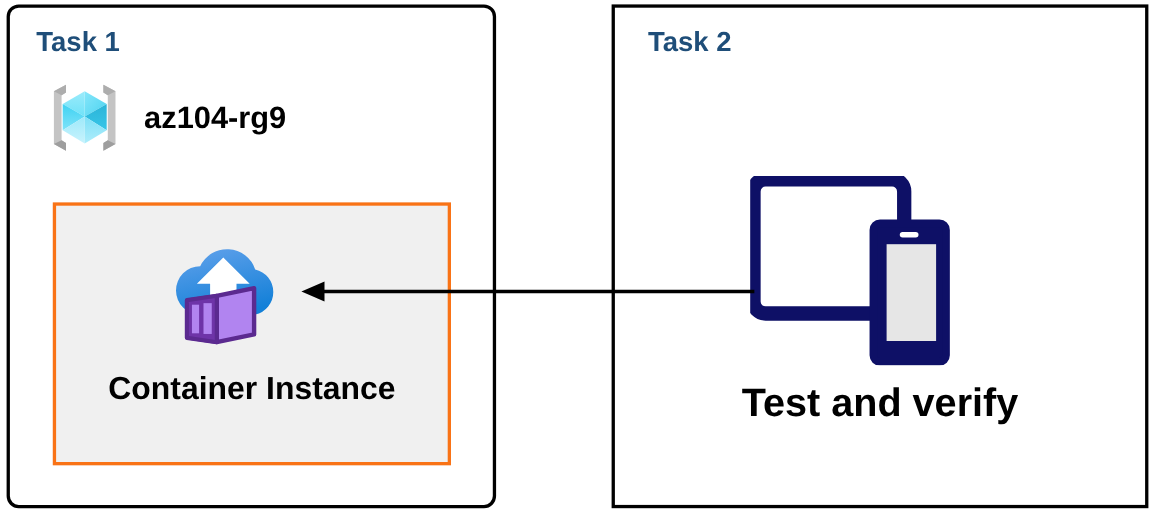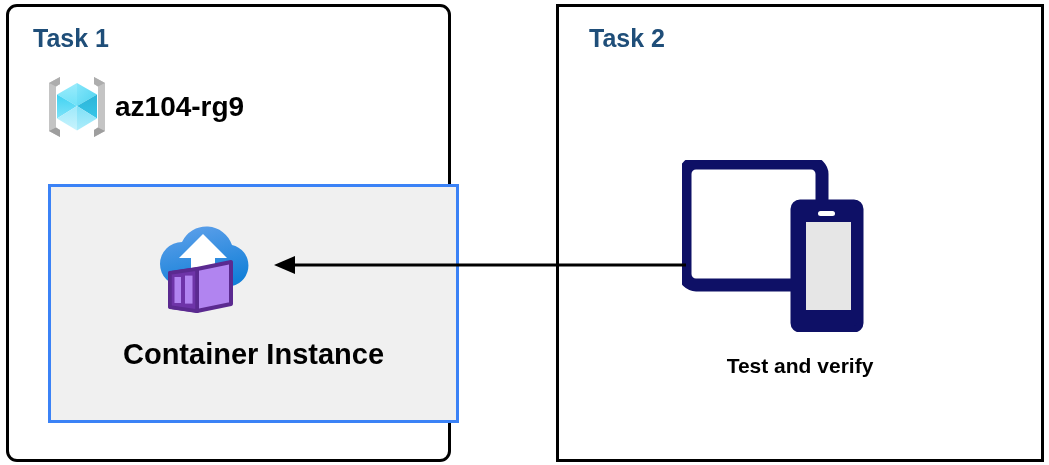--- a/index.html
+++ b/index.html
@@ -16,40 +16,40 @@
   #panel-task2{left:556px;top:4px;width:488px;height:458px;}
 
   .panel-title{
     position:absolute;font-weight:bold;font-size:25px;line-height:28px;
     color:#1F4E79;letter-spacing:0px;white-space:nowrap;
   }
   #title-task1{left:24px;top:17px;}
   #title-task2{left:30px;top:17px;text-align:right;}
 
   
-  #rg-row{position:absolute;left:30px;top:62px;display:flex;align-items:center;}
+  #rg-row{position:absolute;left:30px;top:62px;display:flex;align-items:center;gap:16px;}
   #rg-icon{width:76px;height:76px;display:block;flex:0 0 auto;}
   #rg-label{font-weight:bold;font-size:28px;line-height:30px;color:#000000;white-space:nowrap;}
 
   
   #resource-box{
-    position:absolute;left:39px;top:177px;width:411px;height:239px;
-    background:#F0F0F0;border:3px solid #3b82f6;box-sizing:border-box;
+    position:absolute;left:39px;top:177px;width:362px;height:239px;
+    background:#F0F0F0;border:3px solid #f97316;box-sizing:border-box;
   }
   #aci-icon{position:absolute;left:97px;top:25px;width:110px;height:110px;display:block;}
   #aci-label{
     position:absolute;left:0;top:150px;width:100%;text-align:center;
     font-weight:bold;font-size:29px;line-height:34px;color:#000000;white-space:nowrap;
   }
 
   
   #devices-icon{position:absolute;left:682px;top:160px;width:188px;height:172px;display:block;}
   #devices-label{
     position:absolute;left:556px;top:349px;width:488px;text-align:center;
-    font-weight:bold;font-size:21px;line-height:34px;color:#000000;white-space:nowrap;
+    font-weight:bold;font-size:36px;line-height:34px;color:#000000;white-space:nowrap;
   }
 
   
   #flow-arrow{position:absolute;left:272px;top:252px;width:414px;height:26px;display:block;}
 </style>
 </head>
 <body>
 
 <div class="canvas">
 

